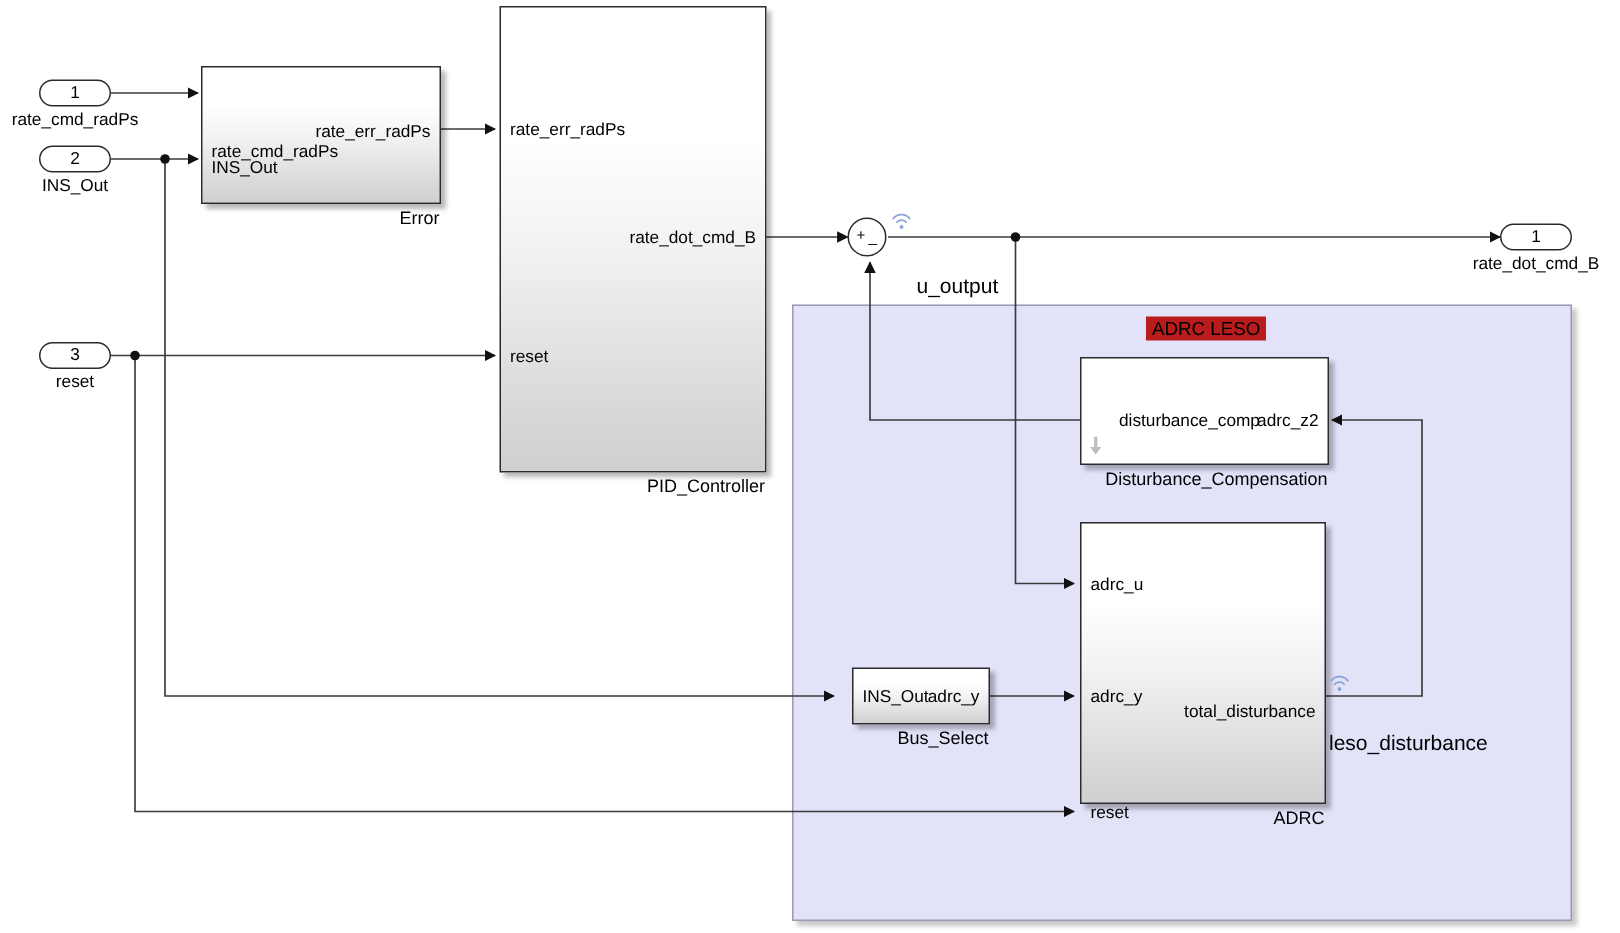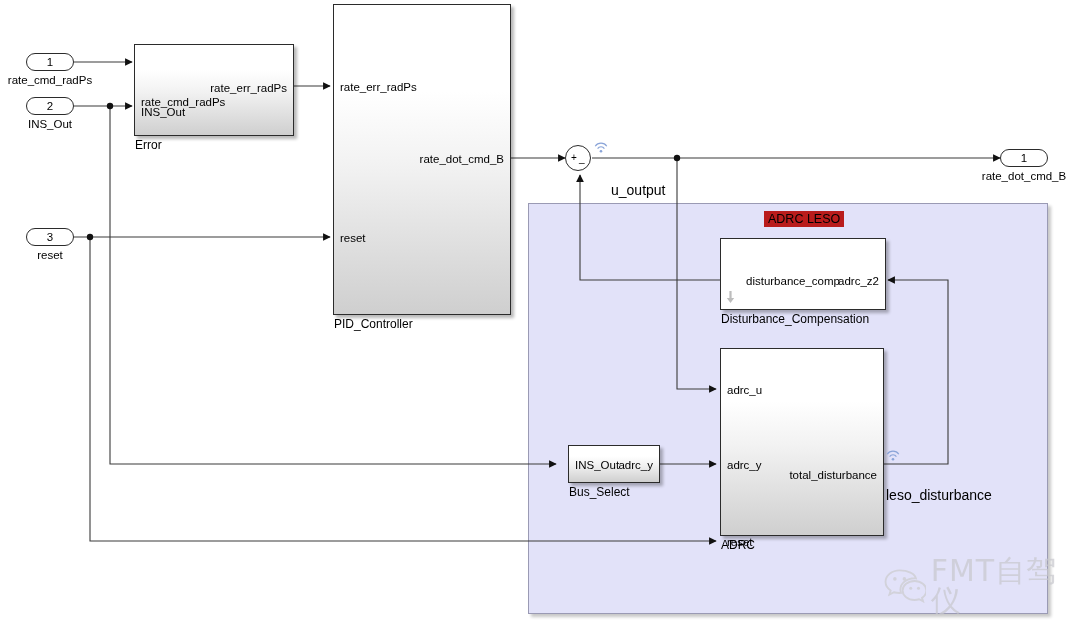--- a/index.html
+++ b/index.html
@@ -27,21 +27,21 @@
     box-shadow:3px 3px 3px rgba(0,0,0,.28);
   }
   .blk.grad{
     background:linear-gradient(to bottom,#ffffff 0%,#ffffff 28%,#f2f2f2 52%,#dcdcdc 82%,#cfcfcf 100%);
   }
   .blk-label{
     position:absolute;
     left:0;right:0;
     top:100%;
     margin-top:3px;
-    text-align:left;
+    text-align:right;
     font-size:12px;
     color:#000;
     white-space:nowrap;
   }
   .port{
     position:absolute;
     font-size:11.5px;
     color:#000;
     white-space:nowrap;
     line-height:11px;
@@ -261,25 +261,14 @@
     <span class="blk-label">ADRC</span>
   </div>
 
   <svg class="tp" style="left:886px;top:450px;" viewBox="0 0 14 11" xmlns="http://www.w3.org/2000/svg">
     <path d="M1.2 4.2 A7 7 0 0 1 12.8 4.2" fill="none" stroke="#8aa4d8" stroke-width="1.1"></path>
     <path d="M3.6 6.6 A4 4 0 0 1 10.4 6.6" fill="none" stroke="#8aa4d8" stroke-width="1.1"></path>
     <circle cx="7" cy="9.3" r="1.3" fill="#8aa4d8"></circle>
   </svg>
   <span class="siglabel" style="left:886px;top:467px;">leso_disturbance</span>
 
-  <div class="wm" style="left:884px;top:556px;">
-    <svg width="44" height="38" viewBox="0 0 44 38" xmlns="http://www.w3.org/2000/svg">
-      <path d="M16.5 2.5 C8.2 2.5 1.6 8 1.6 14.6 c0 3.7 2.1 7 5.4 9.2 l-1.3 4.3 4.8-2.5 c1.8 .5 3.8 .8 5.9 .8 .5 0 1 0 1.5-.1 -.4-1.1-.6-2.3-.6-3.5 0-6.6 6.7-11.9 14.9-11.9 .5 0 1 0 1.5 .1 C32.5 6 25.3 2.5 16.5 2.5 z" fill="none" stroke="#cccccf" stroke-width="2"></path>
-      <circle cx="11.5" cy="11.5" r="1.9" fill="#cccccf"></circle>
-      <circle cx="21.5" cy="11.5" r="1.9" fill="#cccccf"></circle>
-      <path d="M32.2 13.8 c-7 0-12.6 4.5-12.6 10 0 5.5 5.6 10 12.6 10 1.7 0 3.4-.3 4.9-.8 l4.1 2.1 -1.1-3.6 c2.8-1.8 4.6-4.6 4.6-7.7 0-5.5-5.6-10-12.5-10 z" fill="none" stroke="#cccccf" stroke-width="2"></path>
-      <circle cx="28.2" cy="21.4" r="1.6" fill="#cccccf"></circle>
-      <circle cx="36.4" cy="21.4" r="1.6" fill="#cccccf"></circle>
-    </svg>
-    <span class="wm-text">FMT自驾仪</span>
-  </div>
 
 </div>
 
 </body></html>

